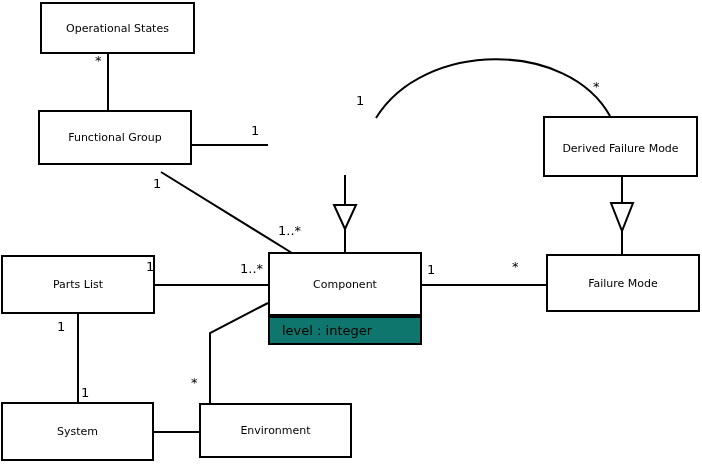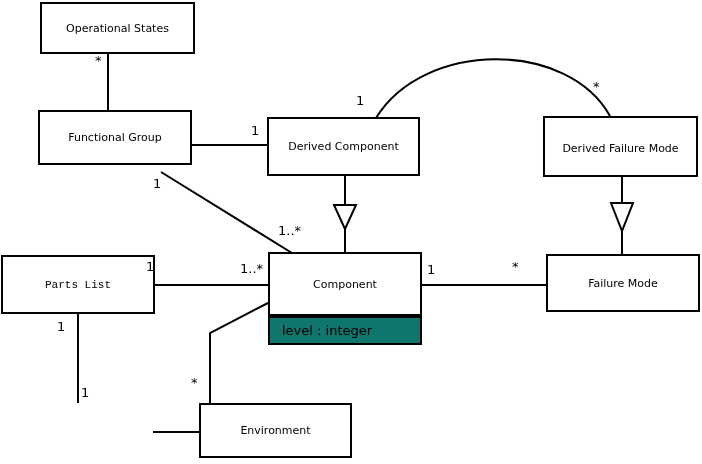--- a/index.html
+++ b/index.html
@@ -94,43 +94,43 @@
   </svg>
 
   <div class="uml-box" style="left:40px; top:2px; width:155px; height:52px;">
     <span>Operational States</span>
   </div>
 
   <div class="uml-box" style="left:38px; top:110px; width:154px; height:55px;">
     <span>Functional Group</span>
   </div>
 
-  <div class="uml-box" style="left:267px; top:117px; width:153px; height:59px;">
-    <span>Derived Component</span>
-  </div>
 
   <div class="uml-box label-low" style="left:543px; top:116px; width:155px; height:61px;">
     <span>Derived Failure Mode</span>
   </div>
 
-  <div class="uml-box" style="left:1px; top:255px; width:154px; height:59px;font-family:Liberation Mono, monospace;">
+  <div class="uml-box" style="left:1px; top:255px; width:154px; height:59px;">
     <span>Parts List</span>
   </div>
 
   <div class="uml-box" style="left:268px; top:252px; width:154px; height:64px;">
     <span>Component</span>
   </div>
   <div class="uml-attr" style="left:268px; top:316px; width:154px; height:29px;">
     <span>level : integer</span>
   </div>
 
   <div class="uml-box" style="left:546px; top:254px; width:154px; height:58px;">
     <span>Failure Mode</span>
   </div>
 
+  <div class="uml-box" style="left:1px; top:402px; width:153px; height:59px;">
+    <span>System</span>
+  </div>
 
   <div class="uml-box" style="left:199px; top:403px; width:153px; height:55px;">
     <span>Environment</span>
   </div>
 
   <span class="mult" style="left:95px; top:54px;">*</span>
 
   <span class="mult" style="left:251px; top:124px;">1</span>
 
   <span class="mult" style="left:356px; top:94px;">1</span>

